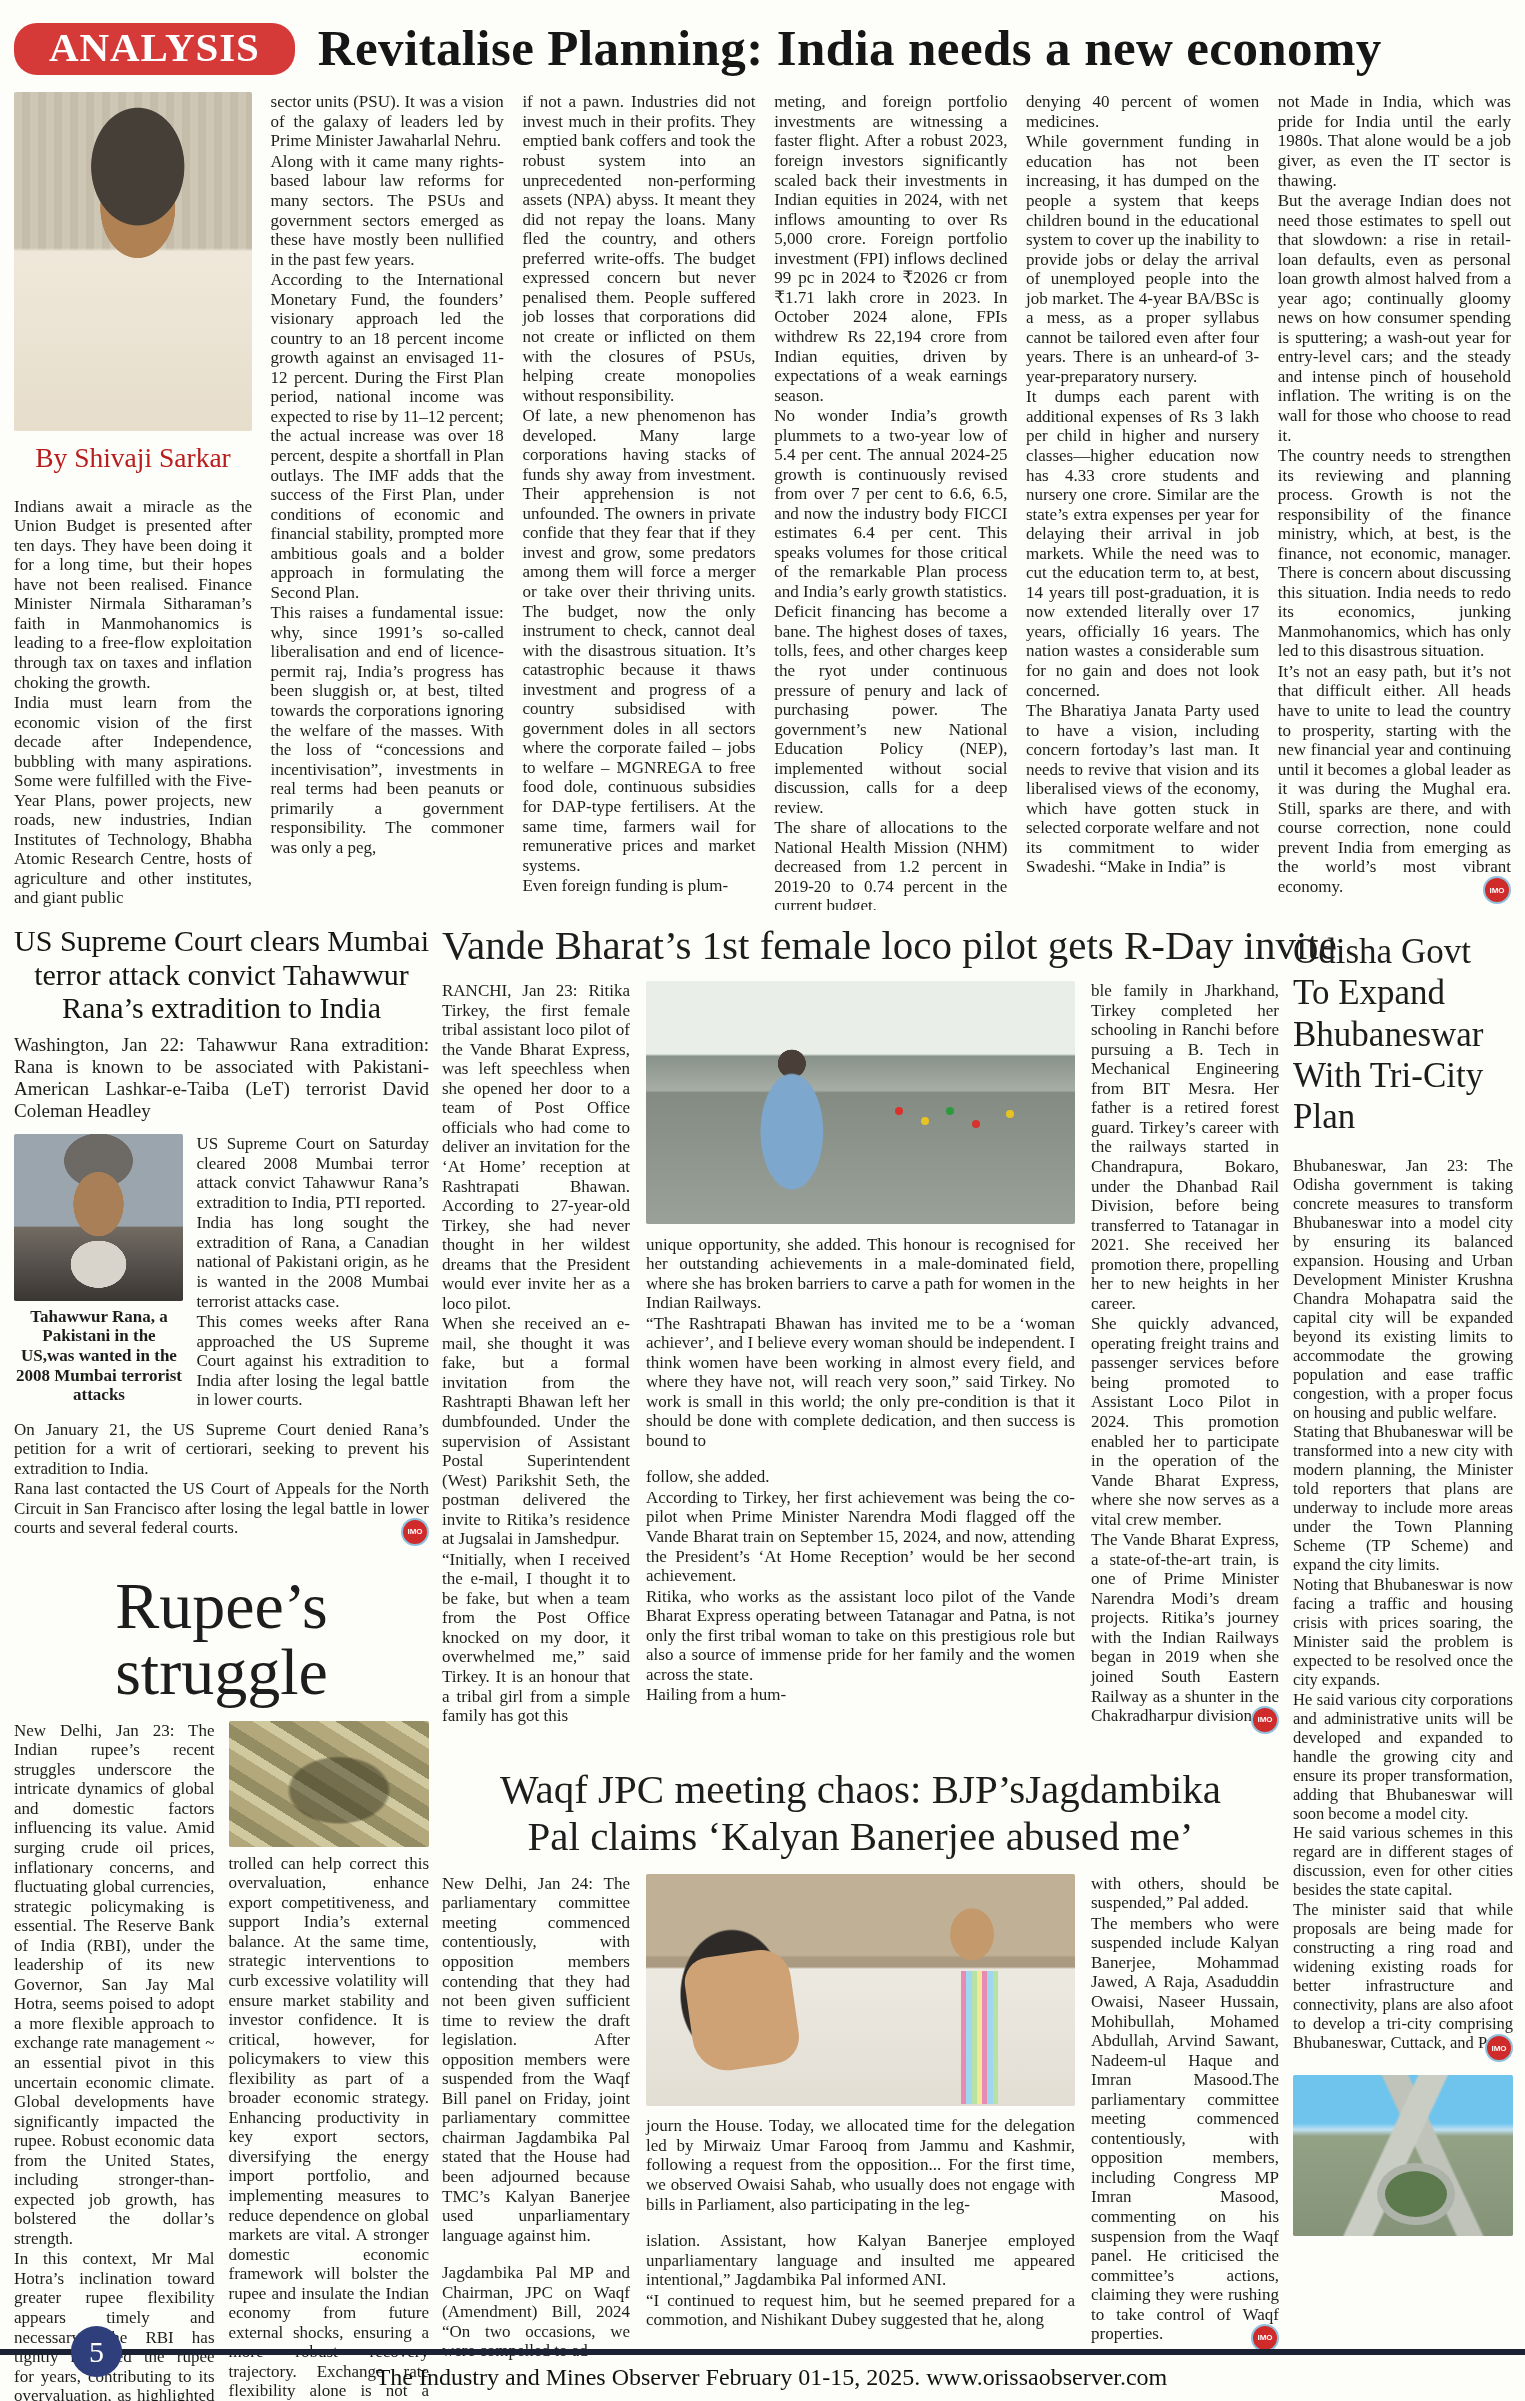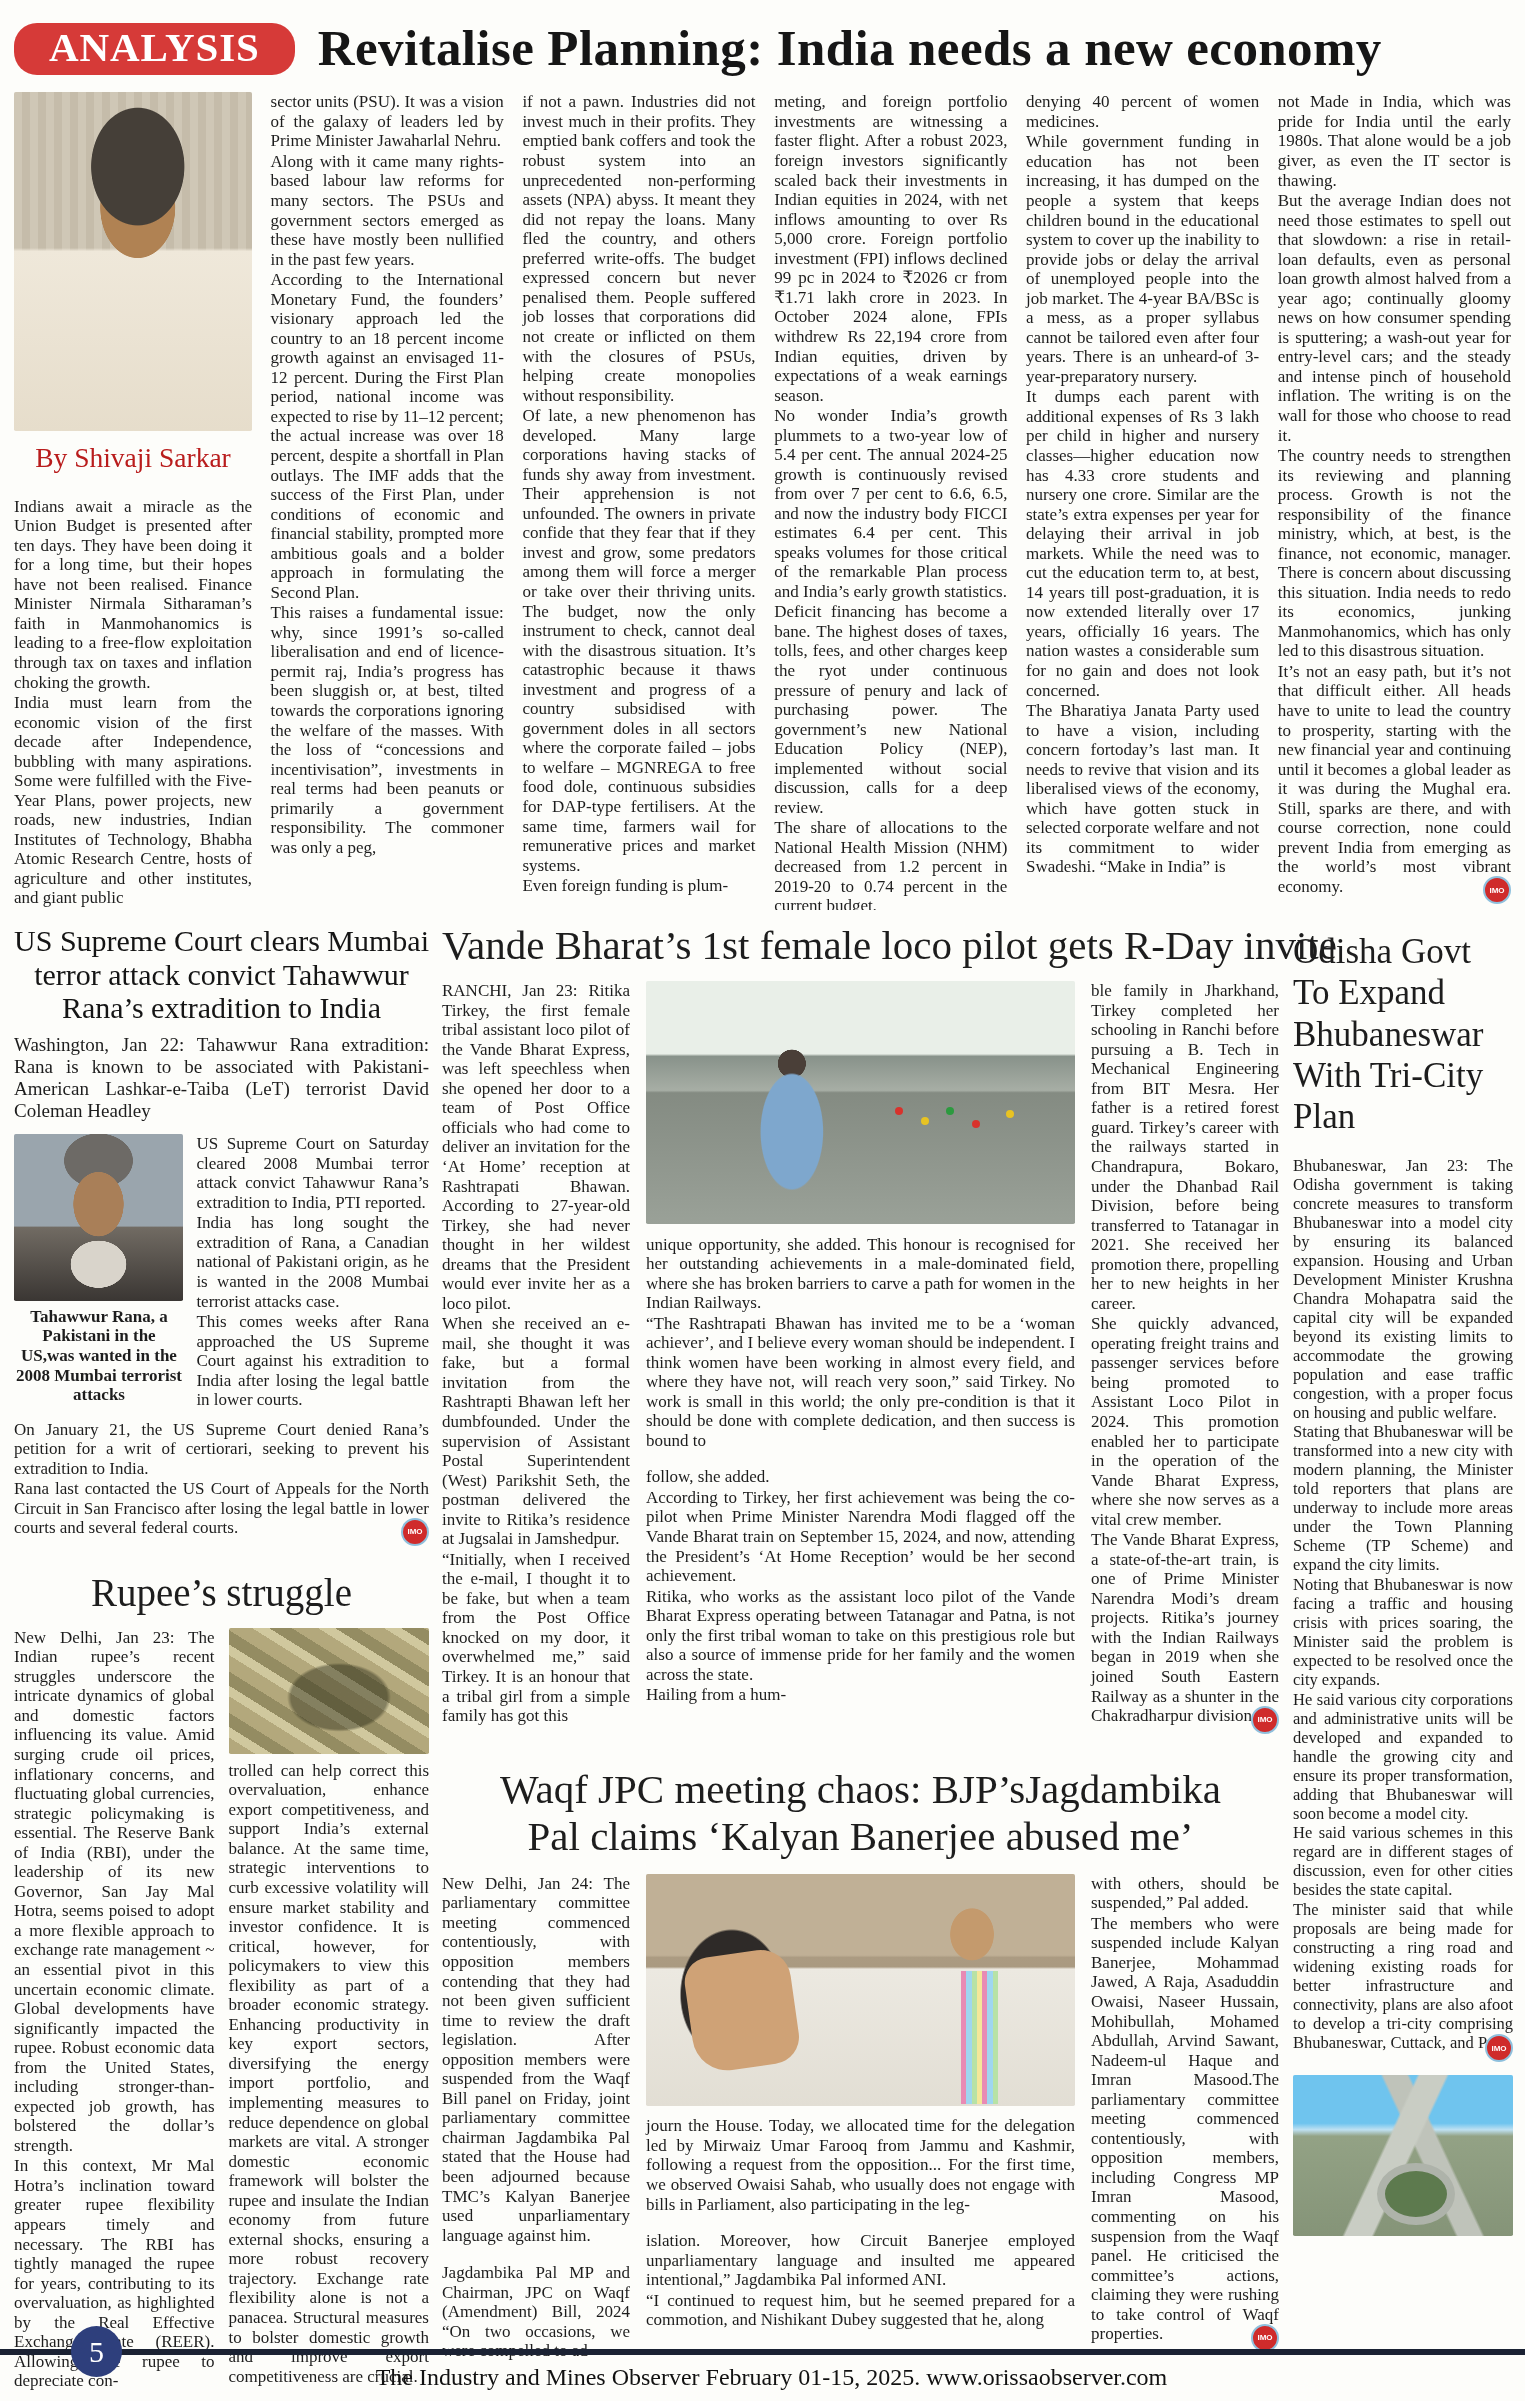--- a/index.html
+++ b/index.html
@@ -71,21 +71,21 @@
   
   .left{position:absolute;left:14px;top:924px;width:415px;}
   .us-head{font-size:30px;font-weight:400;text-align:center;line-height:1.12;margin:0 0 9px 0;color:#151515;}
   .lede{font-size:19px;line-height:1.16;}
   .usrow{display:flex;gap:12.4px;margin-top:12.4px;}
   .uspl{width:170px;flex:0 0 170px;}
   .caption{font-size:17px;font-weight:bold;text-align:center;line-height:1.16;margin-top:5.3px;}
   .ustx{flex:1;}
   .usbot{margin-top:9px;}
   .rupee{margin-top:27px;}
-  .rupee-head{font-size:39px;font-weight:400;text-align:center;margin:0 0 16px 0;line-height:1;}
+  .rupee-head{font-size:66px;font-weight:400;text-align:center;margin:0 0 16px 0;line-height:1;}
   .rurow{display:flex;gap:14px;}
   .rucol{flex:1;}
   
   .mid{position:absolute;left:442px;top:924px;width:837px;}
   .vande-head{font-size:41px;font-weight:400;text-align:center;margin:0 0 14px 0;line-height:1.05;white-space:nowrap;}
   .g3{display:flex;gap:16px;}
   .gA{width:188px;flex:0 0 188px;}
   .gM{flex:1;}
   .gD{width:188px;flex:0 0 188px;}
   .bc{display:flex;gap:16px;margin-top:10.6px;flex-direction:column;}
@@ -242,21 +242,21 @@
         <div class="gM">
           <div class="ph waqf-photo">
             <span class="hand"></span>
             <span class="scarf"></span>
           </div>
           <div class="bc">
             <div class="bt">
               <p>journ the House. Today, we allocated time for the delegation led by Mirwaiz Umar Farooq from Jammu and Kashmir, following a request from the opposition... For the first time, we observed Owaisi Sahab, who usually does not engage with bills in Parliament, also participating in the leg-</p>
             </div>
             <div class="bt">
-              <p>islation. Moreover, how Circuit Banerjee employed unparliamentary language and insulted me appeared intentional,” Jagdambika Pal informed ANI.</p>
+              <p>islation. Assistant, how Kalyan Banerjee employed unparliamentary language and insulted me appeared intentional,” Jagdambika Pal informed ANI.</p>
               <p>“I continued to request him, but he seemed prepared for a commotion, and Nishikant Dubey suggested that he, along</p>
             </div>
           </div>
         </div>
         <div class="gD bt">
           <p>with others, should be suspended,” Pal added.</p>
           <p>The members who were suspended include Kalyan Banerjee, Mohammad Jawed, A Raja, Asaduddin Owaisi, Naseer Hussain, Mohibullah, Mohamed Abdullah, Arvind Sawant, Nadeem-ul Haque and Imran Masood.The parliamentary committee meeting commenced contentiously, with opposition members, including Congress MP Imran Masood, commenting on his suspension from the Waqf panel. He criticised the committee’s actions, claiming they were rushing to take control of Waqf properties.</p>
           <div class="endrow"><span class="imo">IMO</span></div>
         </div>
       </div>

